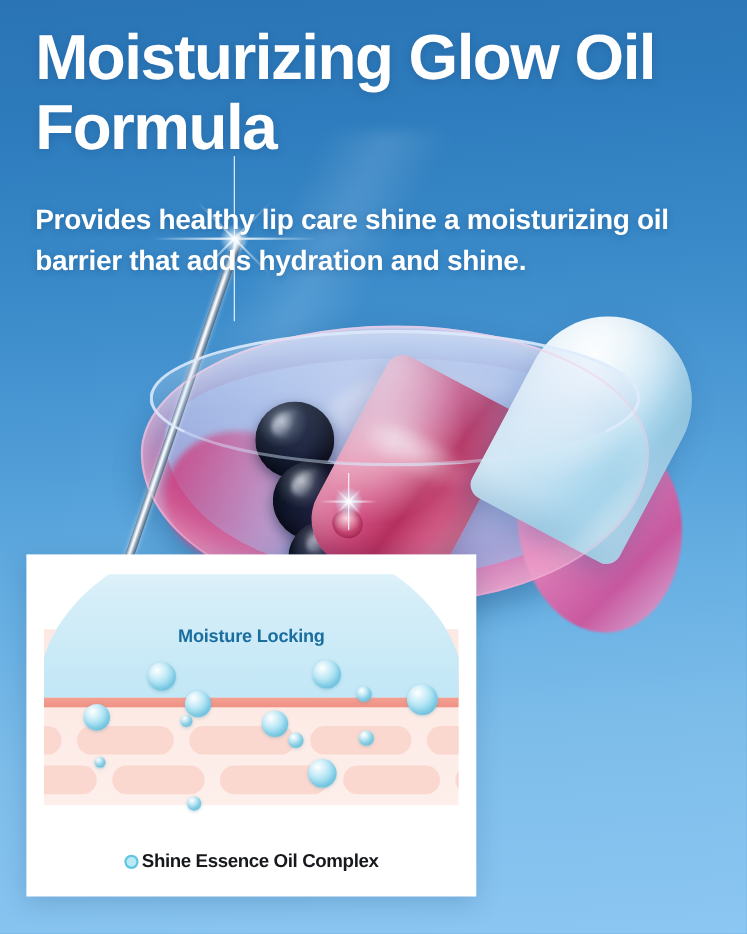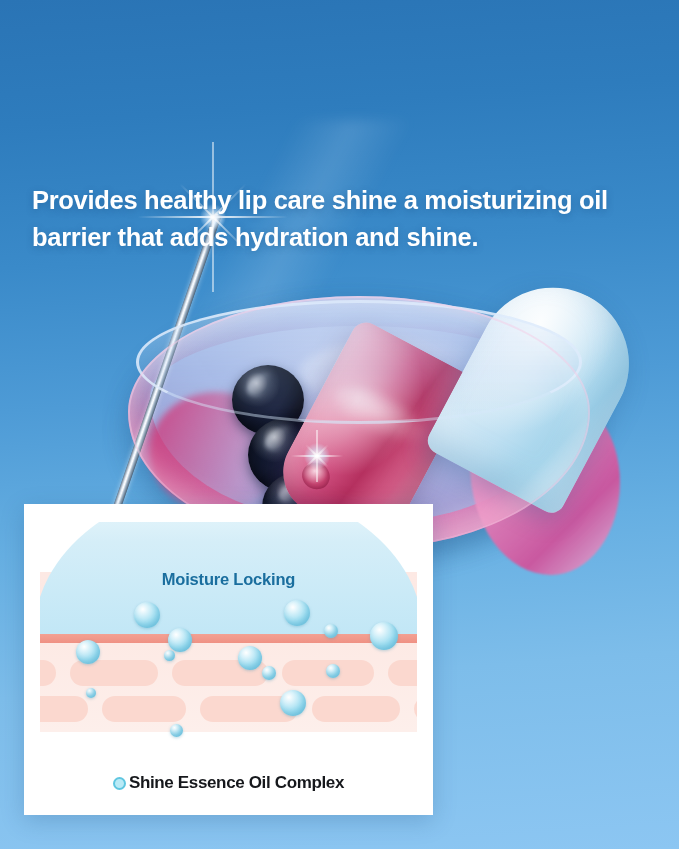--- a/index.html
+++ b/index.html
@@ -288,20 +288,21 @@
         <span class="diag"></span>
         <span class="diag2"></span>
     </div>
     <div class="sparkle sparkle-berry">
       <span class="core"></span>
         <span class="diag"></span>
         <span class="diag2"></span>
     </div>
   </div>
 
+  <h1 class="headline">Moisturizing Glow Oil Formula</h1>
   <p class="subhead">Provides healthy lip care shine a moisturizing oil barrier that adds hydration and shine.</p>
 
   <div class="card">
     <div class="diagram">
       <div class="skin-body">
         <div class="brick-row" id="brow0" style="top: 42px;">
             <div class="brick" style="left: -24px; width: 58px; background: rgb(251, 216, 207);"></div>
             <div class="brick" style="left: 48px; width: 84px; background: rgb(251, 216, 207);"></div>
             <div class="brick" style="left: 146px; width: 96px; background: rgb(251, 216, 207);"></div>
             <div class="brick" style="left: 256px; width: 90px; background: rgb(251, 216, 207);"></div>

